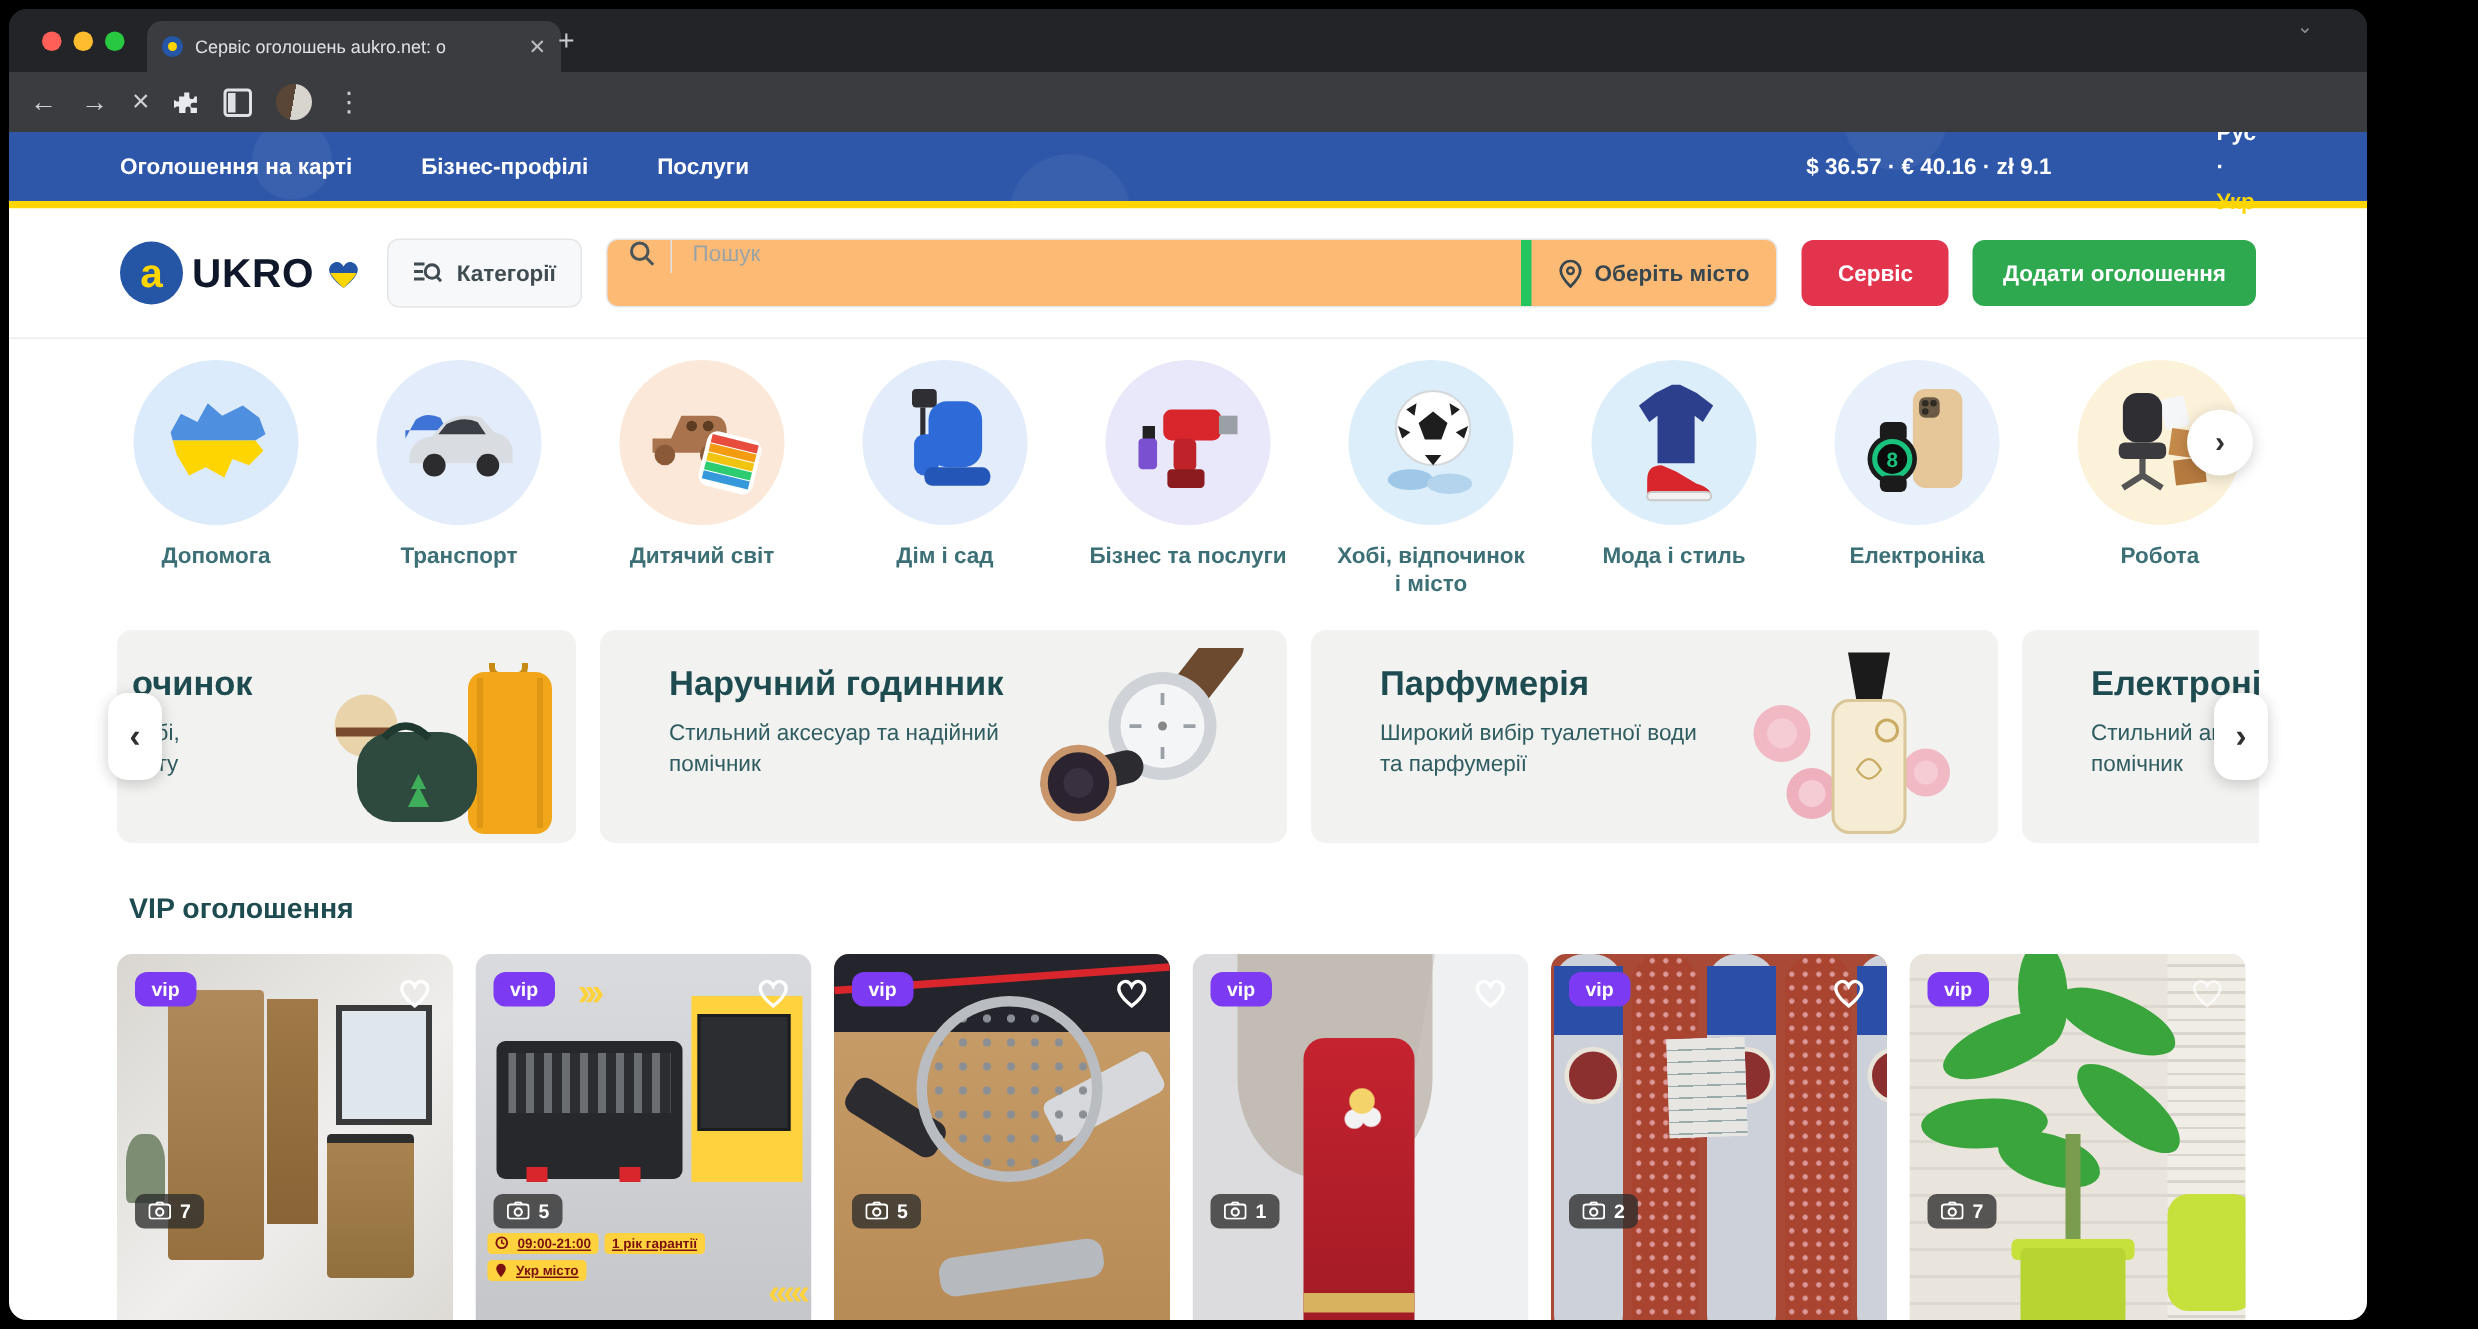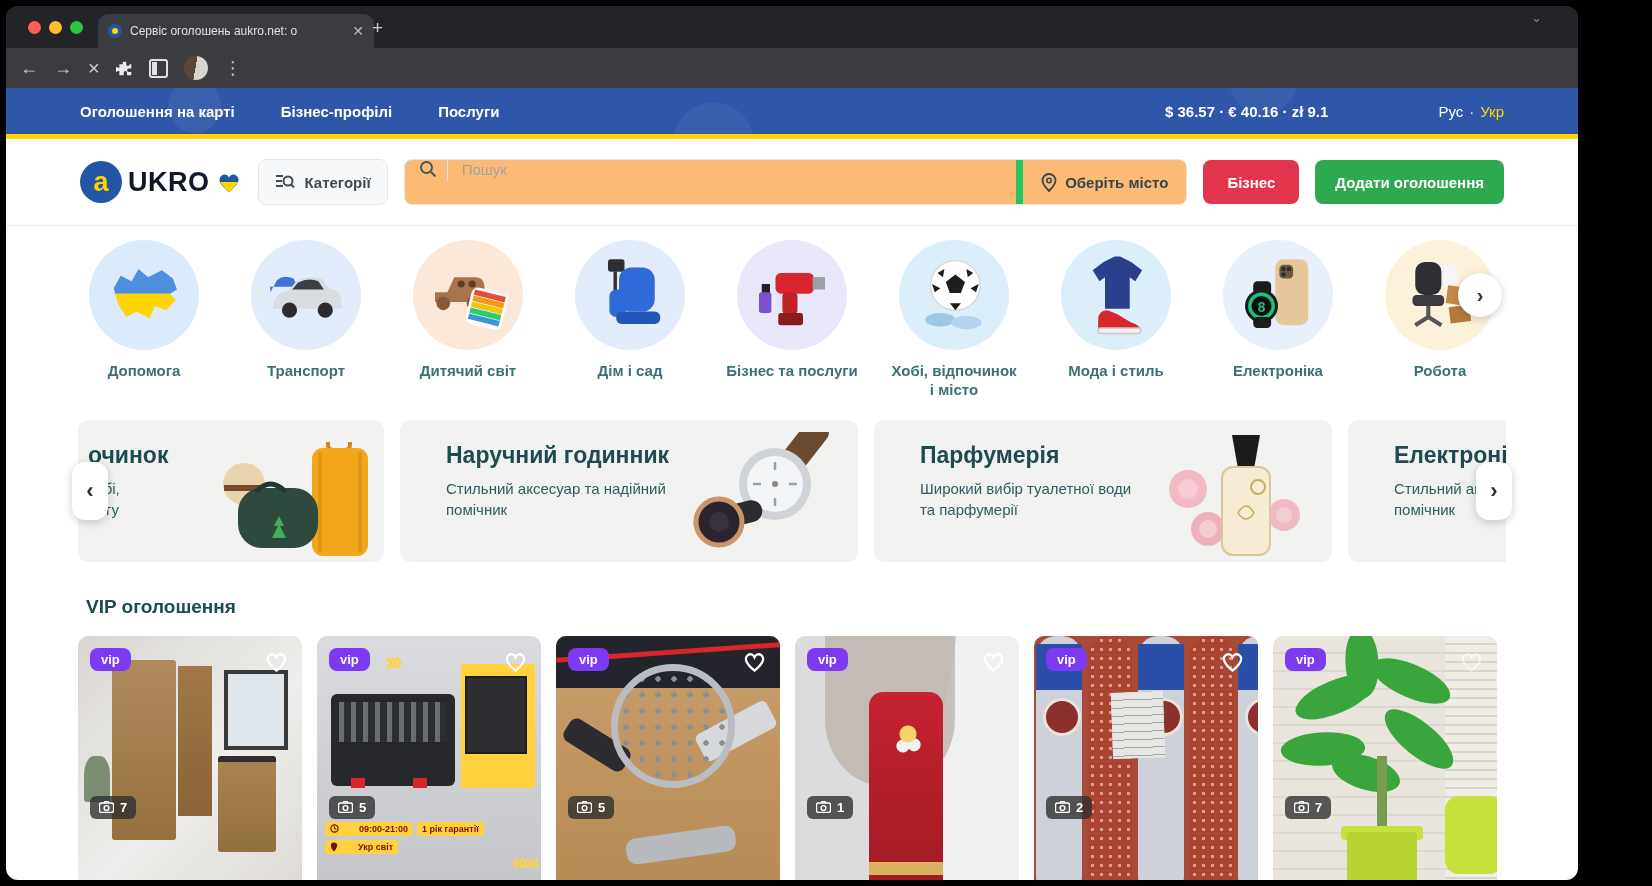--- a/index.html
+++ b/index.html
@@ -34,21 +34,21 @@
   .panel-ic{width:15px;height:15px;border:2px solid #dfe1e4;border-radius:3px;position:relative;flex:none;}
   .panel-ic:after{content:"";position:absolute;left:1px;top:1px;bottom:1px;width:5px;background:#dfe1e4;}
   
   .page{position:absolute;left:0;top:82px;width:1572px;height:792px;background:#fff;overflow:hidden;}
   .bluebar{height:46px;background:#2e57a9;display:flex;align-items:center;padding:0 74px;gap:46px;
     background-image:radial-gradient(circle at 12% 40%,rgba(255,255,255,.06) 0 26px,transparent 27px),
       radial-gradient(circle at 45% 120%,rgba(255,255,255,.05) 0 40px,transparent 41px),
       radial-gradient(circle at 80% -20%,rgba(255,255,255,.05) 0 34px,transparent 35px);}
   .bluelink{color:#fff;font-size:15px;font-weight:700;white-space:nowrap;}
   .rates{margin-left:auto;color:#fff;font-size:15px;font-weight:700;}
-  .lang{margin-left:64px;font-size:15px;font-weight:400;color:#fff;display:flex;gap:6px;}
+  .lang{margin-left:64px;font-size:15px;font-weight:700;color:#fff;display:flex;gap:6px;flex-direction:column;}
   .lang .ukr{color:#ffd500;}
   .yellowline{height:5px;background:#ffd600;}
   .header{height:86px;display:flex;align-items:center;padding:0 74px;gap:16px;background:#fff;}
   .logo{display:flex;align-items:center;gap:6px;flex:none;}
   .logo-circle{width:42px;height:42px;border-radius:50%;background:#2456a5;display:flex;
     align-items:center;justify-content:center;color:#ffd500;font-size:27px;font-weight:700;}
   .logo-text{font-size:27px;font-weight:700;color:#0f172a;letter-spacing:.5px;}
   .btn-light{height:44px;border:1px solid #e4e6e8;background:#f7f8f9;border-radius:8px;
     display:flex;align-items:center;gap:10px;padding:0 16px;color:#3f4c52;font-size:15px;
     font-weight:600;flex:none;}
@@ -117,21 +117,21 @@
   .c2 .sockets{position:absolute;left:22px;top:66px;width:108px;height:40px;
     background:repeating-linear-gradient(90deg,#6a6d72 0 5px,#2b2d30 5px 12px);}
   .c2 .latch{position:absolute;width:14px;height:10px;background:#d8262c;top:142px;}
   .c2 .ypanel{position:absolute;right:6px;top:28px;width:74px;height:124px;background:#ffd23e;}
   .c2 .yph{position:absolute;right:14px;top:40px;width:58px;height:74px;background:#2b2d30;
     border:2px solid #1c1d1f;}
   .c2 .arrows-top{position:absolute;left:68px;top:10px;color:#ffd23e;font-size:26px;
     font-weight:700;letter-spacing:-4px;}
   .c2 .chips{position:absolute;left:8px;top:186px;width:166px;display:flex;flex-wrap:wrap;gap:4px;}
   .c2 .ychip{background:#ffd23e;border-radius:3px;font-size:9px;font-weight:700;color:#7a1010;
-    padding:2px 5px;display:flex;align-items:center;gap:20px;white-space:nowrap;}
+    padding:2px 5px;display:flex;align-items:center;gap:6px;white-space:nowrap;text-decoration:underline;}
   .c2 .arrows-bot{position:absolute;right:4px;top:212px;color:#ffd23e;font-size:24px;
     font-weight:700;letter-spacing:-3px;}
   .c3{background:linear-gradient(#c99f6b,#b68a55);}
   .c3 .box{position:absolute;left:0;top:0;width:100%;height:52px;background:#23242c;}
   .c3 .redln{position:absolute;left:0;top:14px;width:100%;height:5px;background:#d8262c;
     transform:rotate(-4deg);}
   .c3 .face{position:absolute;left:55px;top:28px;width:110px;height:110px;border-radius:50%;
     background:radial-gradient(circle,#eceef0 0 34px,#cfd3d8 35px);border:7px solid #b9bcc1;
     background-image:radial-gradient(#8a8f96 2.5px,transparent 3px);background-size:16px 16px;}
   .c3 .strapL{position:absolute;left:6px;top:96px;width:70px;height:26px;background:#2b2b30;
@@ -244,21 +244,21 @@
         <span class="s-div"></span>
         <input type="text" placeholder="Пошук" style="">
         <div class="city">
           <svg width="16" height="19" viewBox="0 0 16 19">
             <path d="M8 1a6.5 6.5 0 0 1 6.5 6.5C14.5 11.5 8 18 8 18S1.5 11.5 1.5 7.5A6.5 6.5 0 0 1 8 1Z" fill="none" stroke="#37474f" stroke-width="1.8"></path>
             <circle cx="8" cy="7.5" r="2.2" fill="none" stroke="#37474f" stroke-width="1.6"></circle>
           </svg>
           <span>Оберіть місто</span>
         </div>
       </div>
-      <div class="btn-red">Бізнес</div>
+      <div class="btn-red">Сервіс</div>
       <div class="btn-green">Додати оголошення</div>
     </div>
     <div class="hdiv"></div>
 
     <div class="cats">
 
       <div class="cat">
         <div class="cat-circle" style="background:#dcebfb">
           <svg width="88" height="88" viewBox="0 0 64 64">
             <path d="M10 27 L15 18 L23 22 L28 13 L35 19 L45 14 L53 20 L56 28 L51 31 L11 31 Z" fill="#4e8fe0"></path>
@@ -508,21 +508,21 @@
                 </svg>
               <span>09:00-21:00</span>
             </span>
             <span class="ychip">
               <span>1 рік гарантії</span>
             </span>
             <span class="ychip">
               <svg width="8" height="10" viewBox="0 0 8 10">
                   <path d="M4 0.5a3.2 3.2 0 0 1 3.2 3.2C7.2 5.8 4 9.5 4 9.5S0.8 5.8 0.8 3.7A3.2 3.2 0 0 1 4 0.5Z" fill="#7a1010"></path>
                 </svg>
-              <span>Укр світ</span>
+              <span>Укр місто</span>
             </span>
           </div>
           <span class="arrows-bot">‹‹‹‹‹</span>
         </div>
         <span class="vipbadge">vip</span>
         <svg class="heart" width="27" height="25" viewBox="0 0 24 22">
           <path d="M12 20C4.5 14 2.5 9 6 6.3 8.6 4.4 11 6 12 8.2 13 6 15.4 4.4 18 6.3 21.5 9 19.5 14 12 20Z" fill="none" stroke="#fff" stroke-width="2"></path>
         </svg>
         <div class="chip">
           <svg width="15" height="12" viewBox="0 0 15 12">

